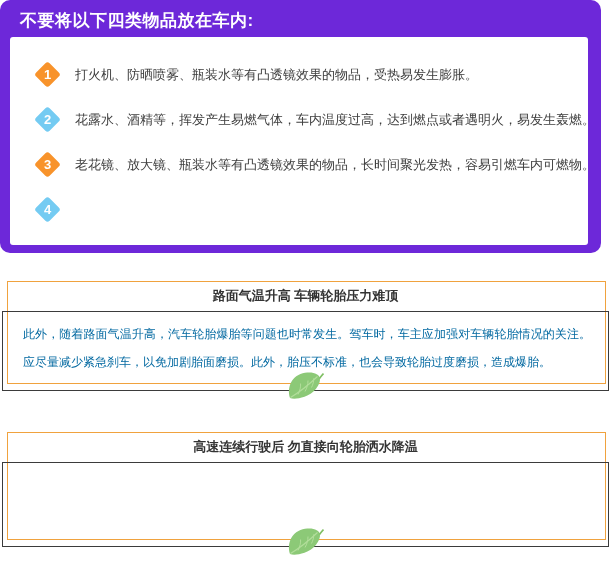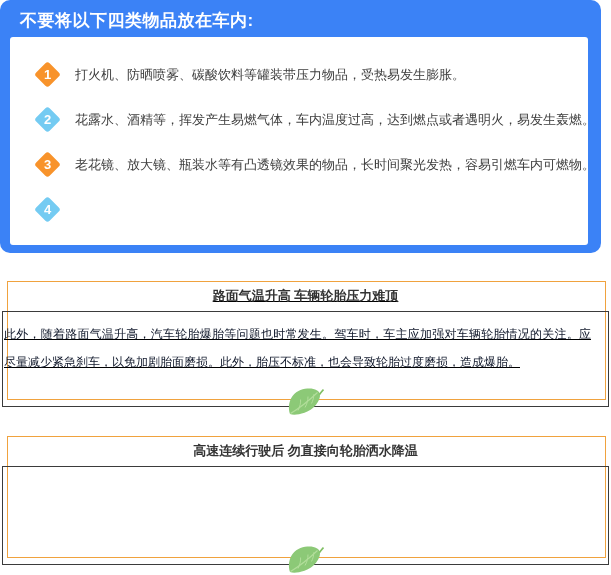--- a/index.html
+++ b/index.html
@@ -4,21 +4,21 @@
 <style>
   html,body { margin:0; padding:0; }
   body {
     width:611px; height:575px; background:#ffffff;
     font-family:"Liberation Sans", sans-serif;
     -webkit-font-smoothing:antialiased;
   }
   
   .warning-card {
     position:relative; width:601px; height:253px;
-    background:#3b82f6; border-radius:10px;
+    background:#6d28d9; border-radius:10px;
   }
   .warning-title {
     color:#ffffff; font-weight:bold; font-size:17px;
     padding:9px 0 0 20px; letter-spacing:0.5px;
   }
   .warning-panel {
     position:absolute; top:37px; left:10px; right:13px; bottom:8px;
     background:#ffffff; border-radius:3px; padding-top:15px;
     overflow:hidden;
   }
@@ -28,52 +28,52 @@
     display:flex; align-items:center; justify-content:center;
     margin:0 18px 0 4px; flex:0 0 auto;
   }
   .badge > span { transform:rotate(-45deg); color:#fff; font-weight:bold; font-size:13px; line-height:1; }
   .badge.orange { background:#F8932B; }
   .badge.blue   { background:#74CBF2; }
   .w-item .txt { font-size:13px; color:#3d3d3d; white-space:nowrap; }
 
   
   .tip-section { position:relative; width:611px; }
-  .sec1 { margin-top:28px; height:126px;text-decoration:underline; }
-  .sec2 { margin-top:29px; height:129px; }
+  .sec1 { margin-top:28px; height:110px; }
+  .sec2 { margin-top:41px; height:115px; }
   .frame-orange {
     position:absolute; left:7px; right:5px; top:0; bottom:7px;
     border:1px solid #F0A23E;
   }
   .frame-dark {
     position:absolute; left:2px; right:2px; top:30px; bottom:0;
     border:1px solid #3b3b3b;
   }
   .tip-title {
     position:relative; z-index:1; height:30px; line-height:30px;
     text-align:center; font-size:13px; font-weight:bold; color:#333333;
   }
   .tip-body {
-    position:relative; z-index:1; margin:0; padding:9px 20px 0 4px;
-    font-size:12px; color:#0f172a; line-height:28px; text-align:justify;
+    position:relative; z-index:1; margin:0; padding:9px 20px 0 23px;
+    font-size:12px; color:#0369a1; line-height:28px; text-align:justify;
   }
   .leaf { position:absolute; z-index:2; left:286px; bottom:-11px; }
 </style>
 </head>
 <body>
 
 <div class="warning-card">
   <div class="warning-title">不要将以下四类物品放在车内:</div>
   <div class="warning-panel">
 
     <div class="w-item">
       <div class="badge orange">
         <span>1</span>
       </div>
-      <div class="txt">打火机、防晒喷雾、碳酸饮料等罐装带压力物品，受热易发生膨胀。</div>
+      <div class="txt">打火机、防晒喷雾、瓶装水等有凸透镜效果的物品，受热易发生膨胀。</div>
     </div>
 
     <div class="w-item">
       <div class="badge blue">
         <span>2</span>
       </div>
       <div class="txt">花露水、酒精等，挥发产生易燃气体，车内温度过高，达到燃点或者遇明火，易发生轰燃。</div>
     </div>
 
     <div class="w-item">

